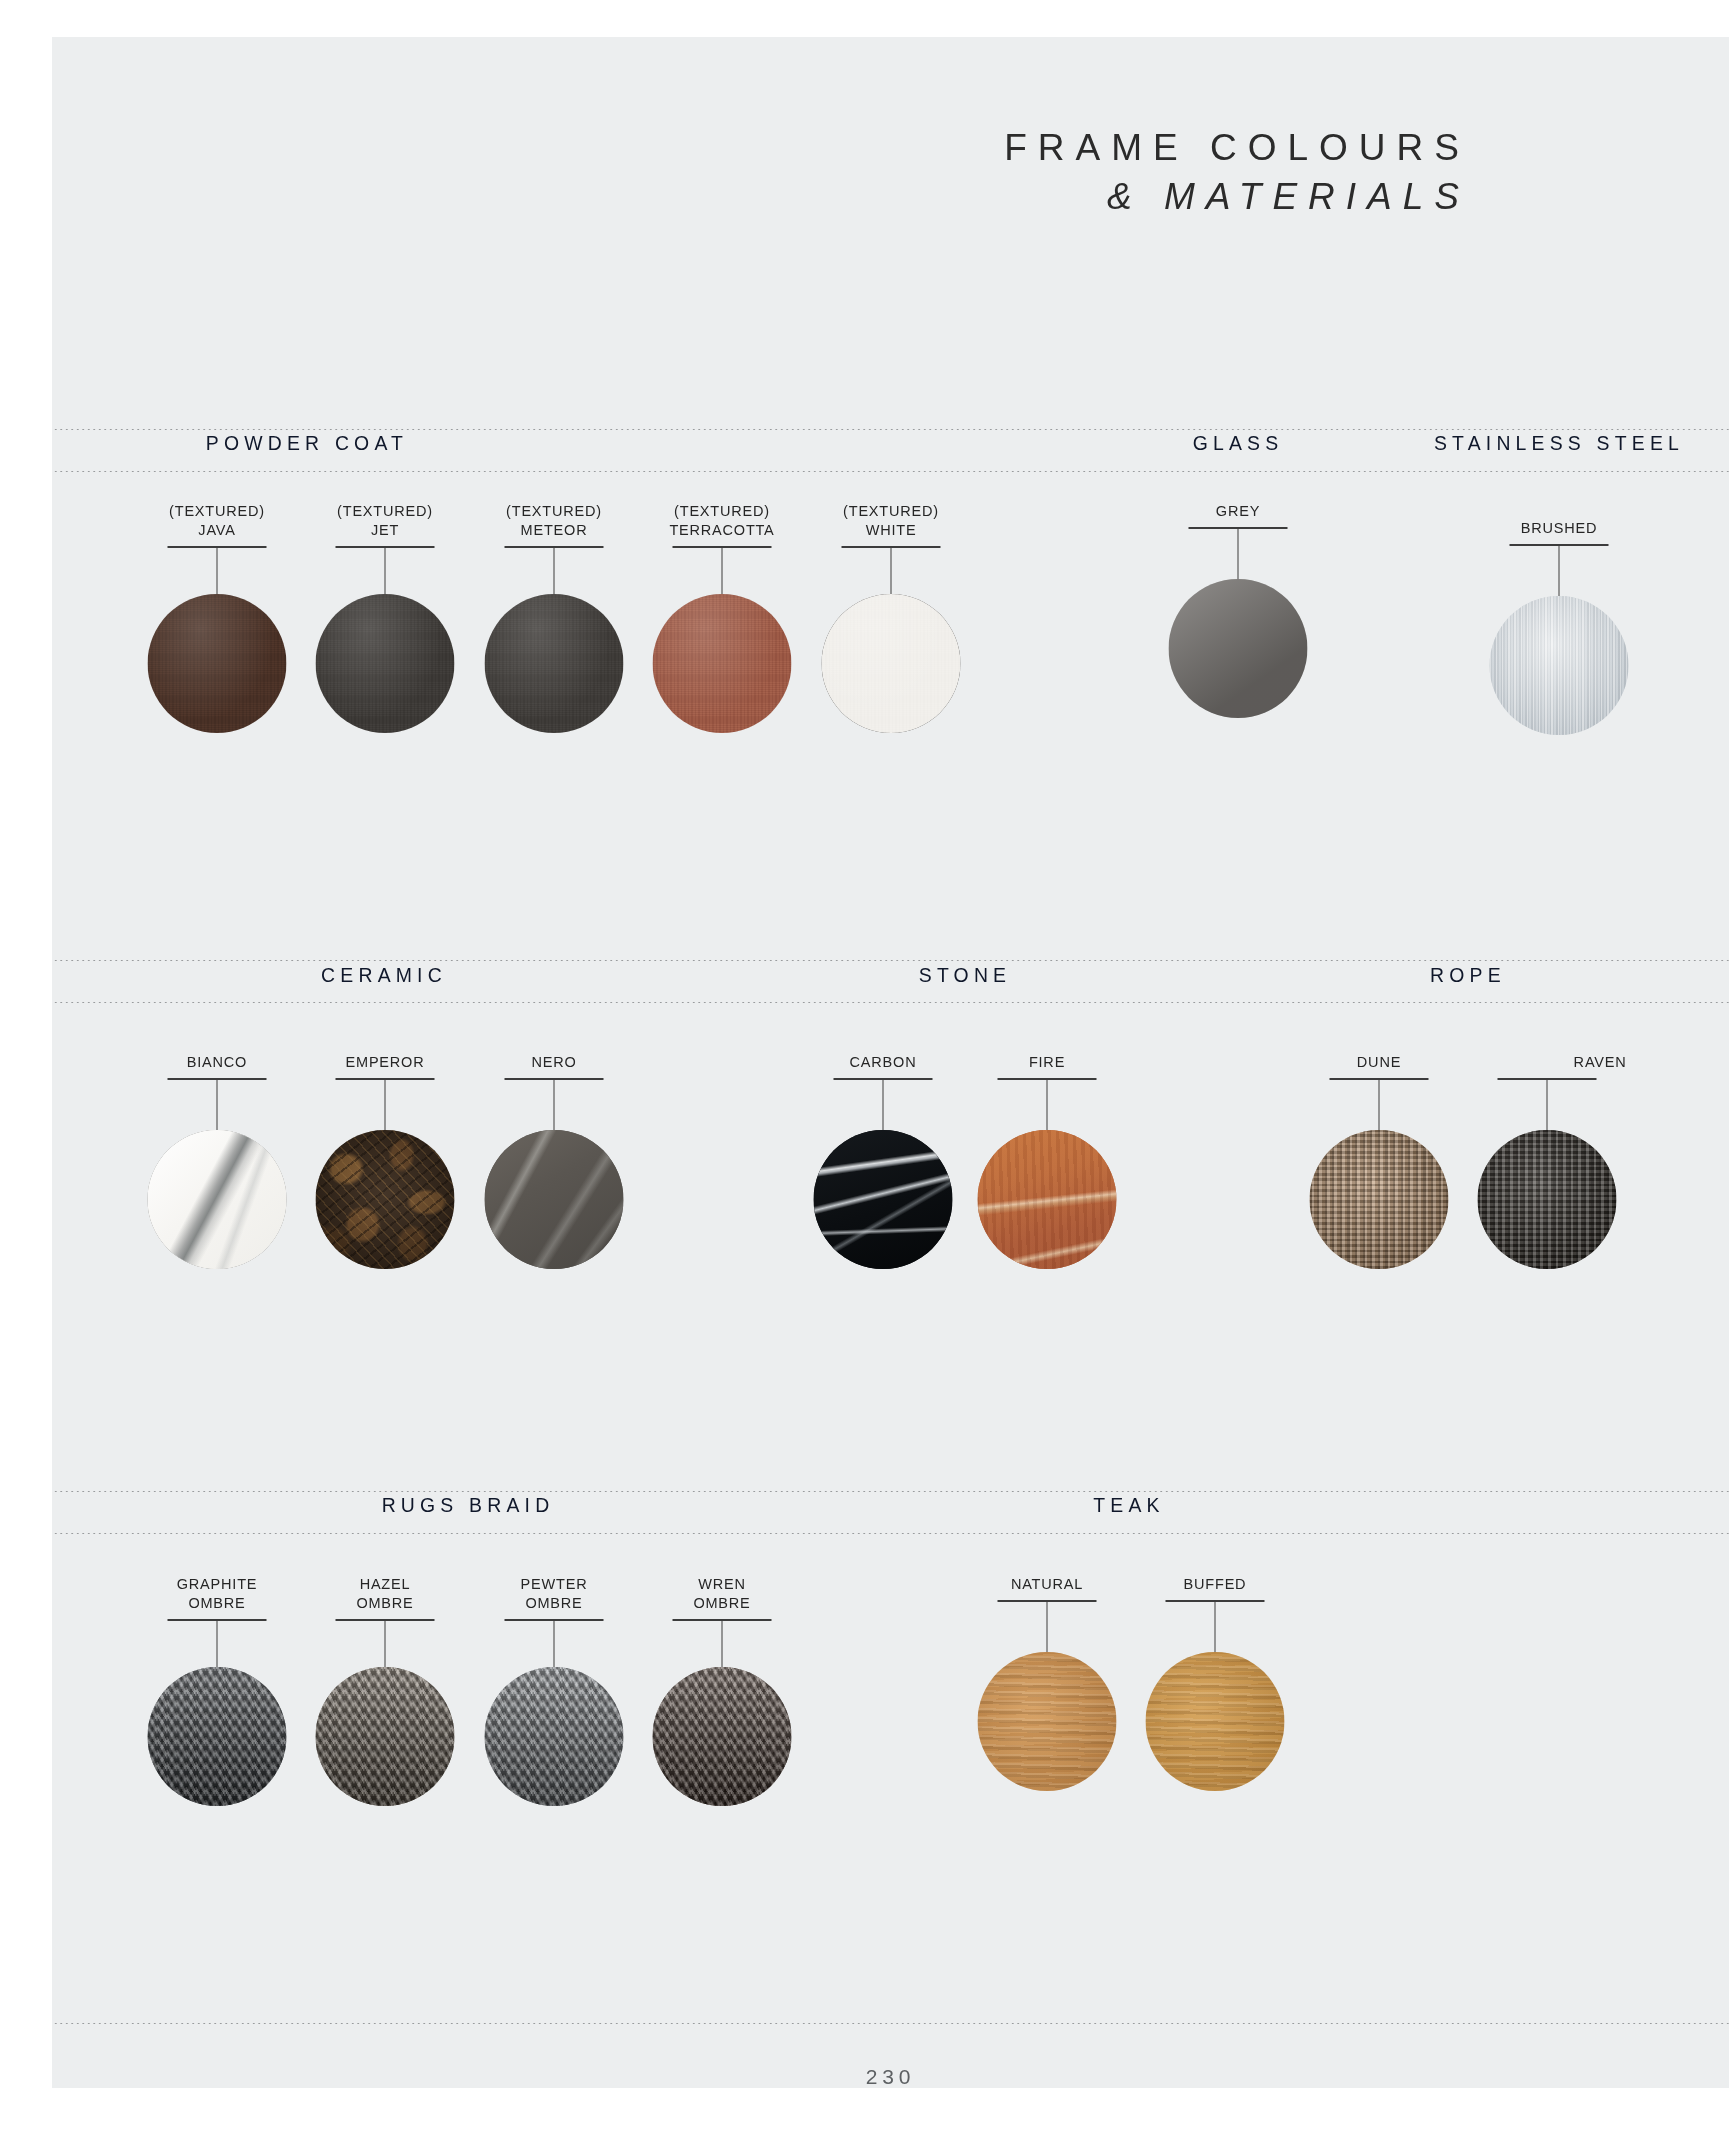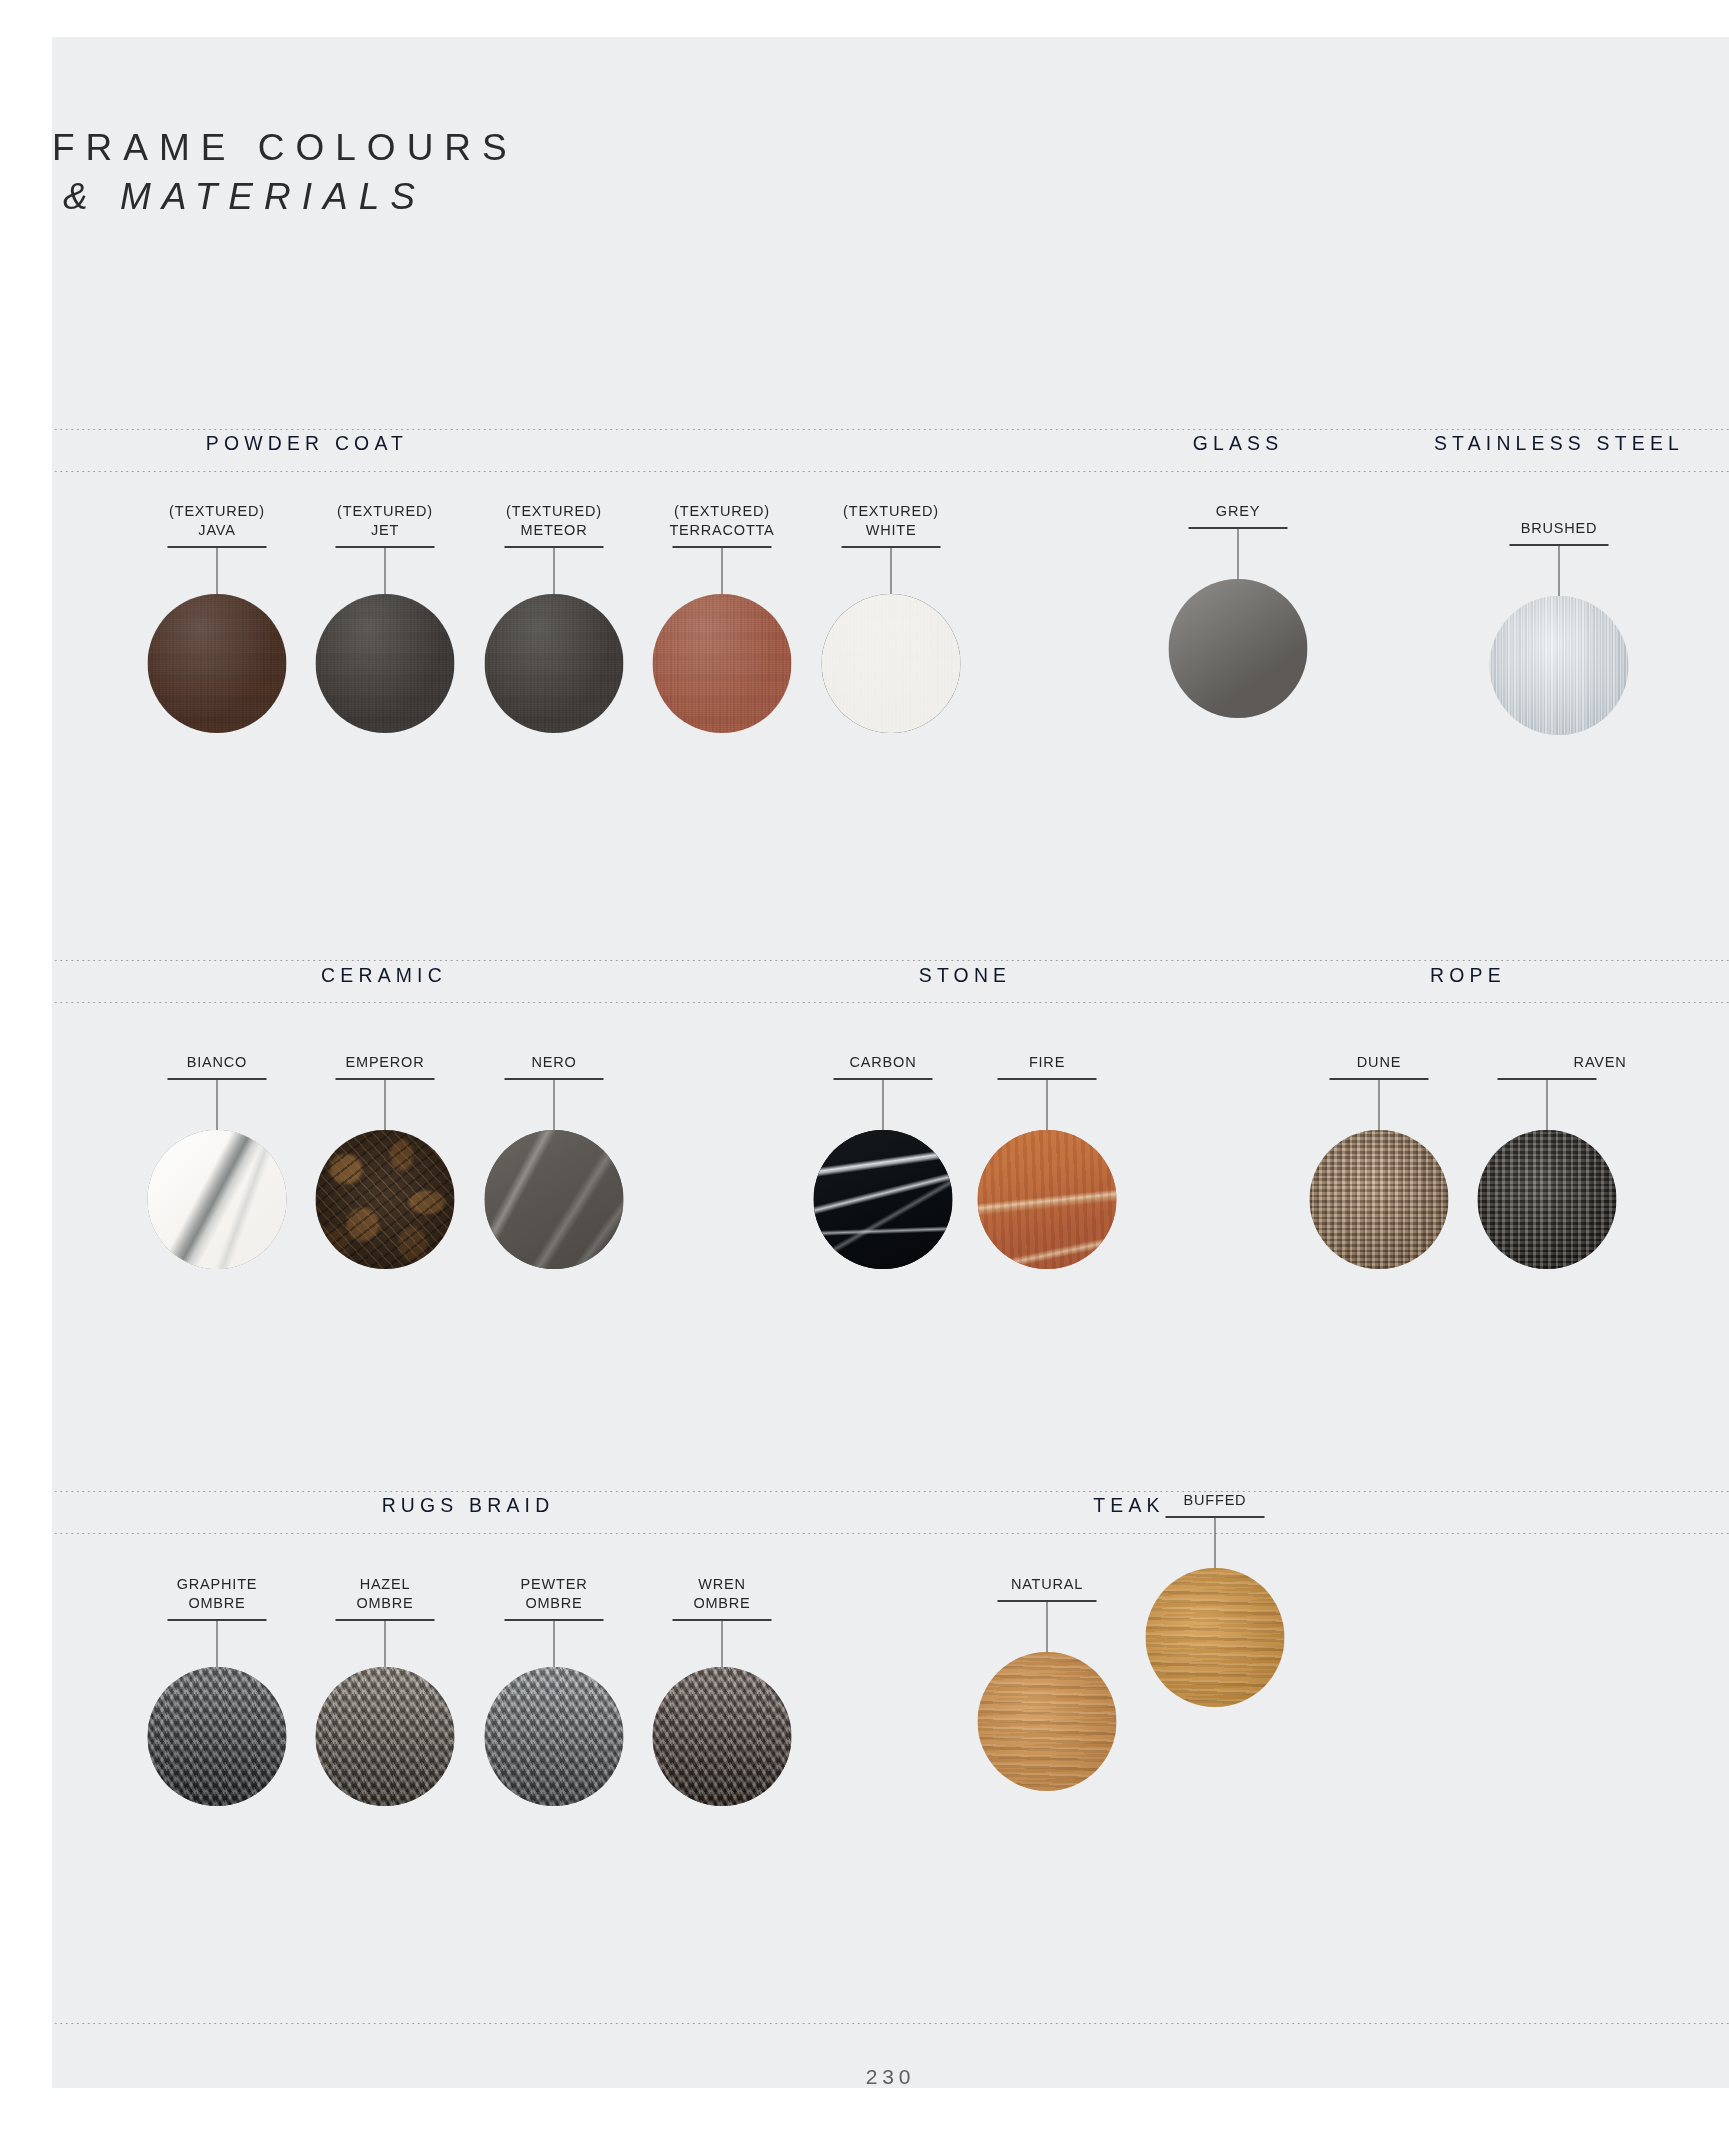--- a/index.html
+++ b/index.html
@@ -12,21 +12,21 @@
   .page{
     position:absolute;left:52px;top:37px;
     width:1677px;height:2051px;
     background:#eceeef;
     overflow:hidden;
   }
 
   
   .title-block{
     position:absolute;left:0;top:87px;width:1418px;
-    text-align:left;
+    text-align:right;
     color:#2b2b2b;
   }
   .title-line{
     font-size:37px;
     font-weight:300;
     letter-spacing:11px;
     line-height:1.32;
     white-space:pre;
   }
   .title-line.l2{ text-indent:11px;font-style:italic; }
@@ -360,21 +360,21 @@
       <div class="swatch" style="left: 995px; top: 1538px;">
         <div class="sw-label">NATURAL</div>
         <div class="sw-rule"></div>
         <div class="sw-stem" style="height: 50px;"></div>
         <div class="sw-disc">
           <div class="tex" style="background: rgb(201, 139, 73);"></div>
           <div class="tex wood"></div>
           <div class="tex " style="background:radial-gradient(ellipse at 40% 40%, rgba(255,225,180,.22), rgba(90,55,20,.20) 92%);"></div>
         </div>
       </div>
-      <div class="swatch" style="left: 1163px; top: 1454px;">
+      <div class="swatch" style="left: 1163px; top: 1538px;">
         <div class="sw-label">BUFFED</div>
         <div class="sw-rule"></div>
         <div class="sw-stem" style="height: 50px;"></div>
         <div class="sw-disc">
           <div class="tex" style="background: rgb(201, 144, 63);"></div>
           <div class="tex wood"></div>
           <div class="tex " style="background:radial-gradient(ellipse at 40% 40%, rgba(255,225,180,.22), rgba(90,55,20,.20) 92%);"></div>
         </div>
       </div>
     </div>

